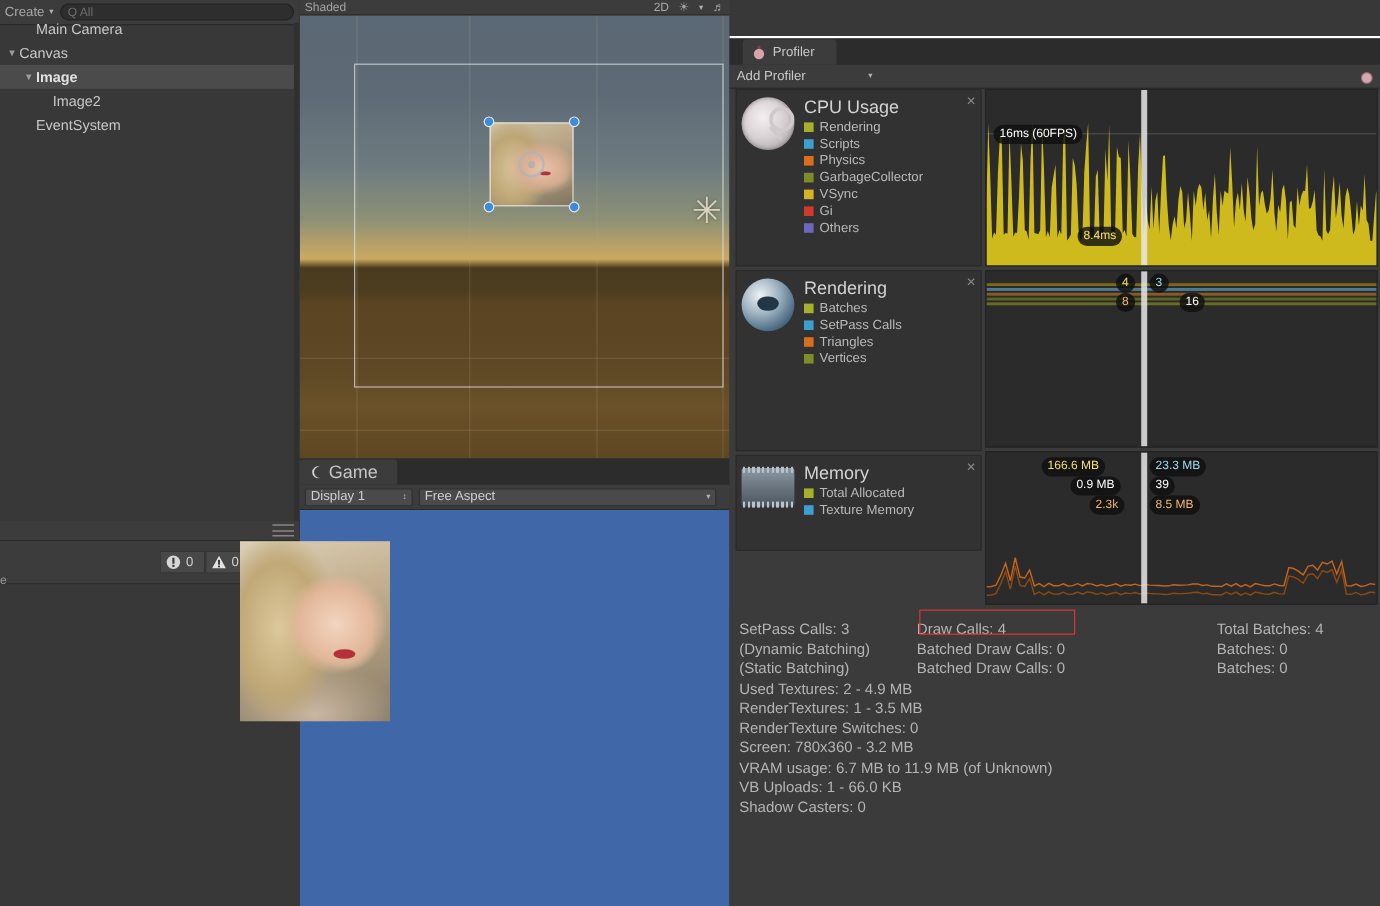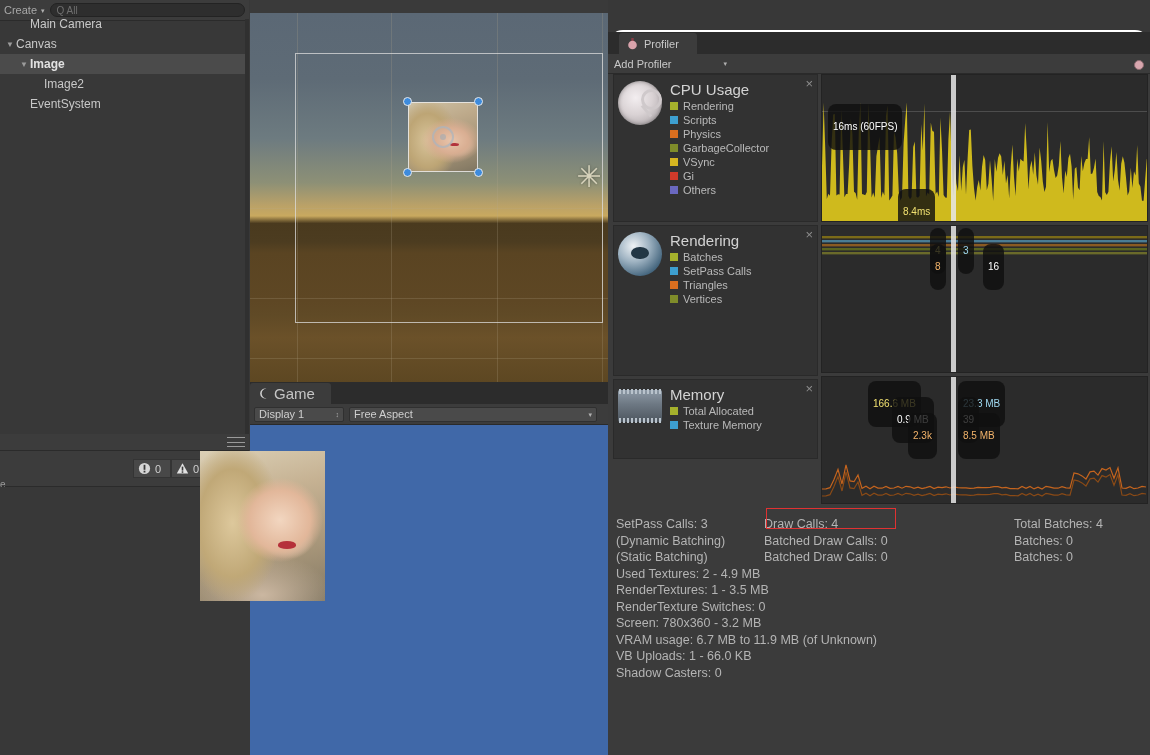--- a/index.html
+++ b/index.html
@@ -172,21 +172,21 @@
       linear-gradient(165deg, #dbd0b6 0%, #c6b293 32%, #a59478 70%, #857a65 100%);
   }
   #game-photo .lips {
     position:absolute; left:62%; top:60%; width:15%; height:5%;
     border-radius:50%; background:#b5313a;
   }
 
   
   #profiler {
     left:608px; top:30px; width:542px; height:725px;
-    background:#3b3b3b; border-top:2px solid #ffffff;border-radius:15px;
+    background:#3b3b3b; border-top:2px solid #ffffff;
   }
   #prof-tabstrip {
     position:absolute; left:0; top:0; width:542px; height:22px;
     background:#2c2c2c; display:flex; align-items:flex-end;
   }
   #prof-tab {
     height:21px; margin-left:11px; padding:0 18px 0 8px;
     display:flex; align-items:center; gap:6px;
     font-size:11px; color:#c8c8c8; background:#3c3c3c;
     border-top-left-radius:3px; border-top-right-radius:3px;
@@ -265,21 +265,21 @@
   #graph-col { position:absolute; left:213px; top:42px; width:327px; height:430px; }
   .graph { position:relative; background:#2b2b2b; border:1px solid #232323; overflow:hidden; }
   .gline { position:absolute; left:0; width:100%; height:1px; }
   .playhead {
     position:absolute; top:0; bottom:0; width:5px;
     background:rgba(232,232,232,0.85);
   }
   .gpill {
     position:absolute; font-size:10px; color:#fff;
     background:rgba(16,16,16,0.82); border-radius:8px;
-    padding:17px 5px; white-space:nowrap; line-height:12px;
+    padding:2px 5px; white-space:nowrap; line-height:12px;
   }
   .gpill.y { color:#f0e070; }
   .gpill.b { color:#9fd8f0; }
   .gpill.o { color:#f2b36a; }
 
   
   #stats {
     position:absolute; left:0; top:478px; width:542px; bottom:0;
     background:#3b3b3b; padding:6px 8px; color:#b4b4b4;
     font-size:12.5px; line-height:16.5px;
@@ -367,20 +367,28 @@
           <rect x="5.7" y="2.9" width="1.6" height="5" fill="#3a3a3a"></rect>
           <rect x="5.7" y="8.8" width="1.6" height="1.6" fill="#3a3a3a"></rect>
         </svg>
         <span>0</span>
       </div>
     </div>
     <div id="console-body"></div>
   </div>
 
   <div class="panel" id="scene">
+    <div id="scene-toolbar">
+      <span>Shaded</span>
+      <span style="flex:1"></span>
+      <span>2D</span>
+      <span>☀</span>
+      <span class="caret">▾</span>
+      <span>♬</span>
+    </div>
     <div id="scene-sky">
       <div class="grid-v" style="left:47px;  top:0; height:369px;"></div>
       <div class="grid-v" style="left:141px; top:0; height:369px;"></div>
       <div class="grid-v" style="left:247px; top:0; height:369px;"></div>
       <div class="grid-v" style="left:352px; top:0; height:369px;"></div>
       <div class="grid-h" style="top:195px;"></div>
       <div class="grid-h" style="top:285px;"></div>
       <div class="grid-h" style="top:345px;"></div>
 
       <div id="canvas-rect"></div>

